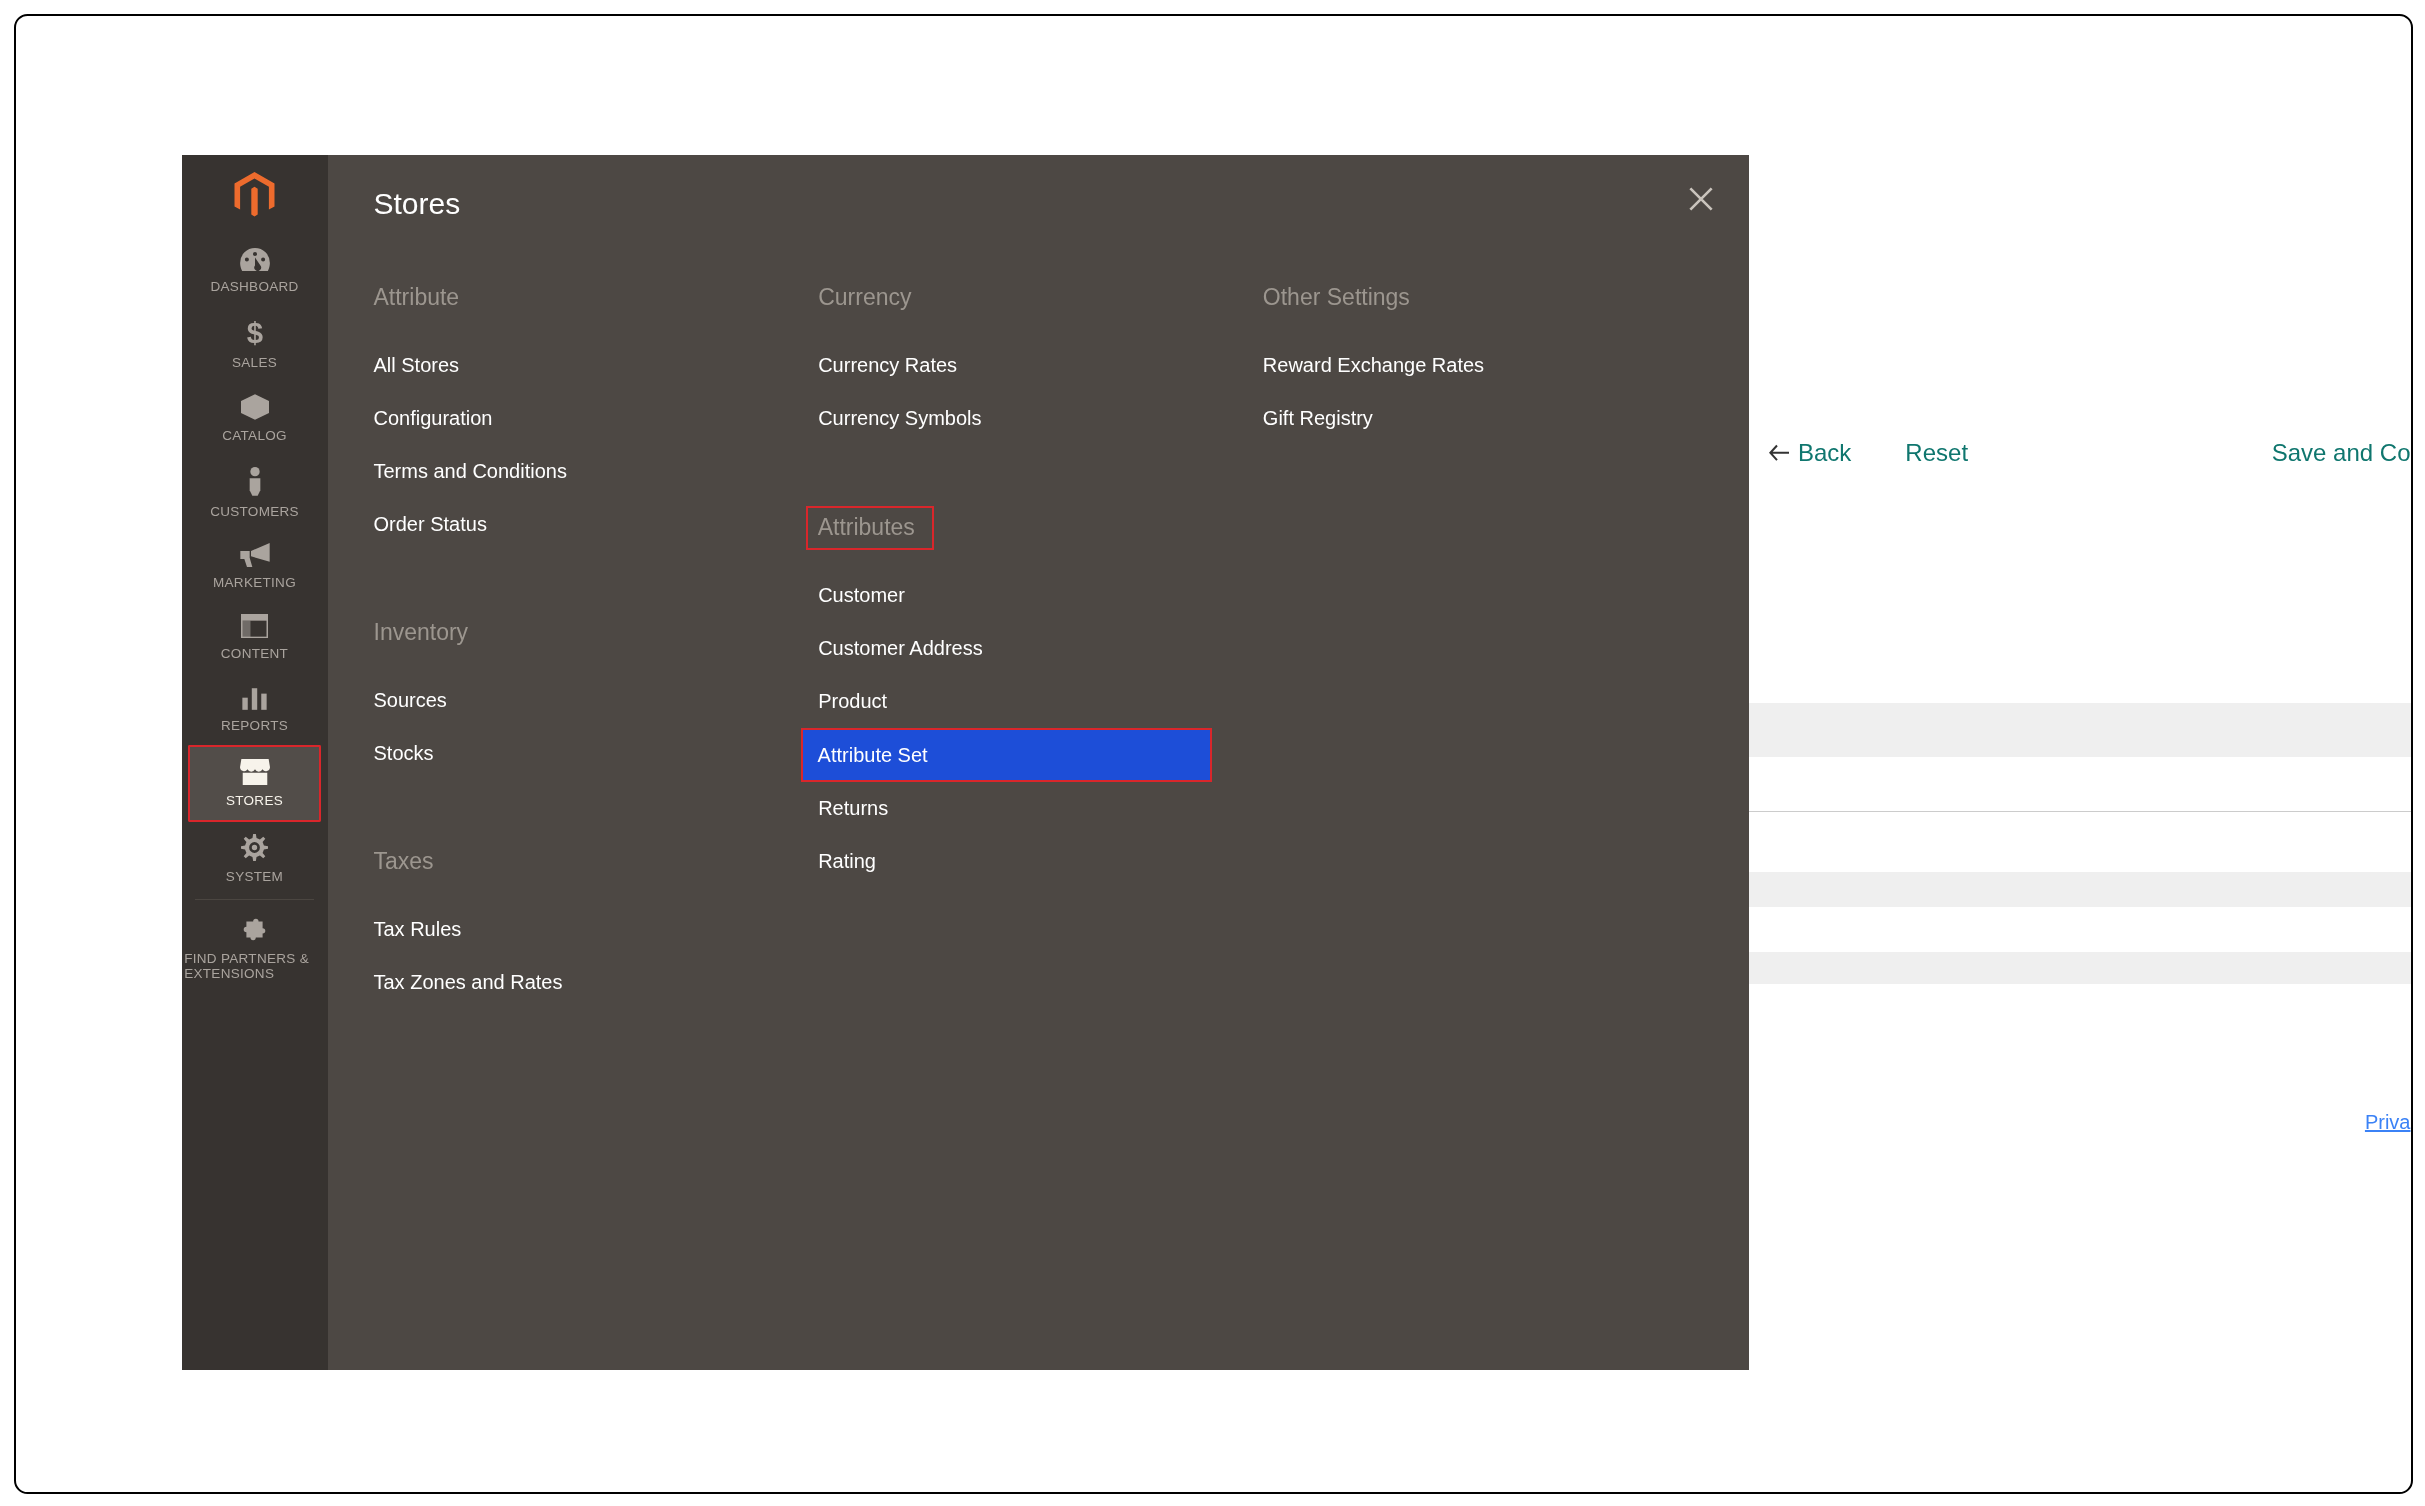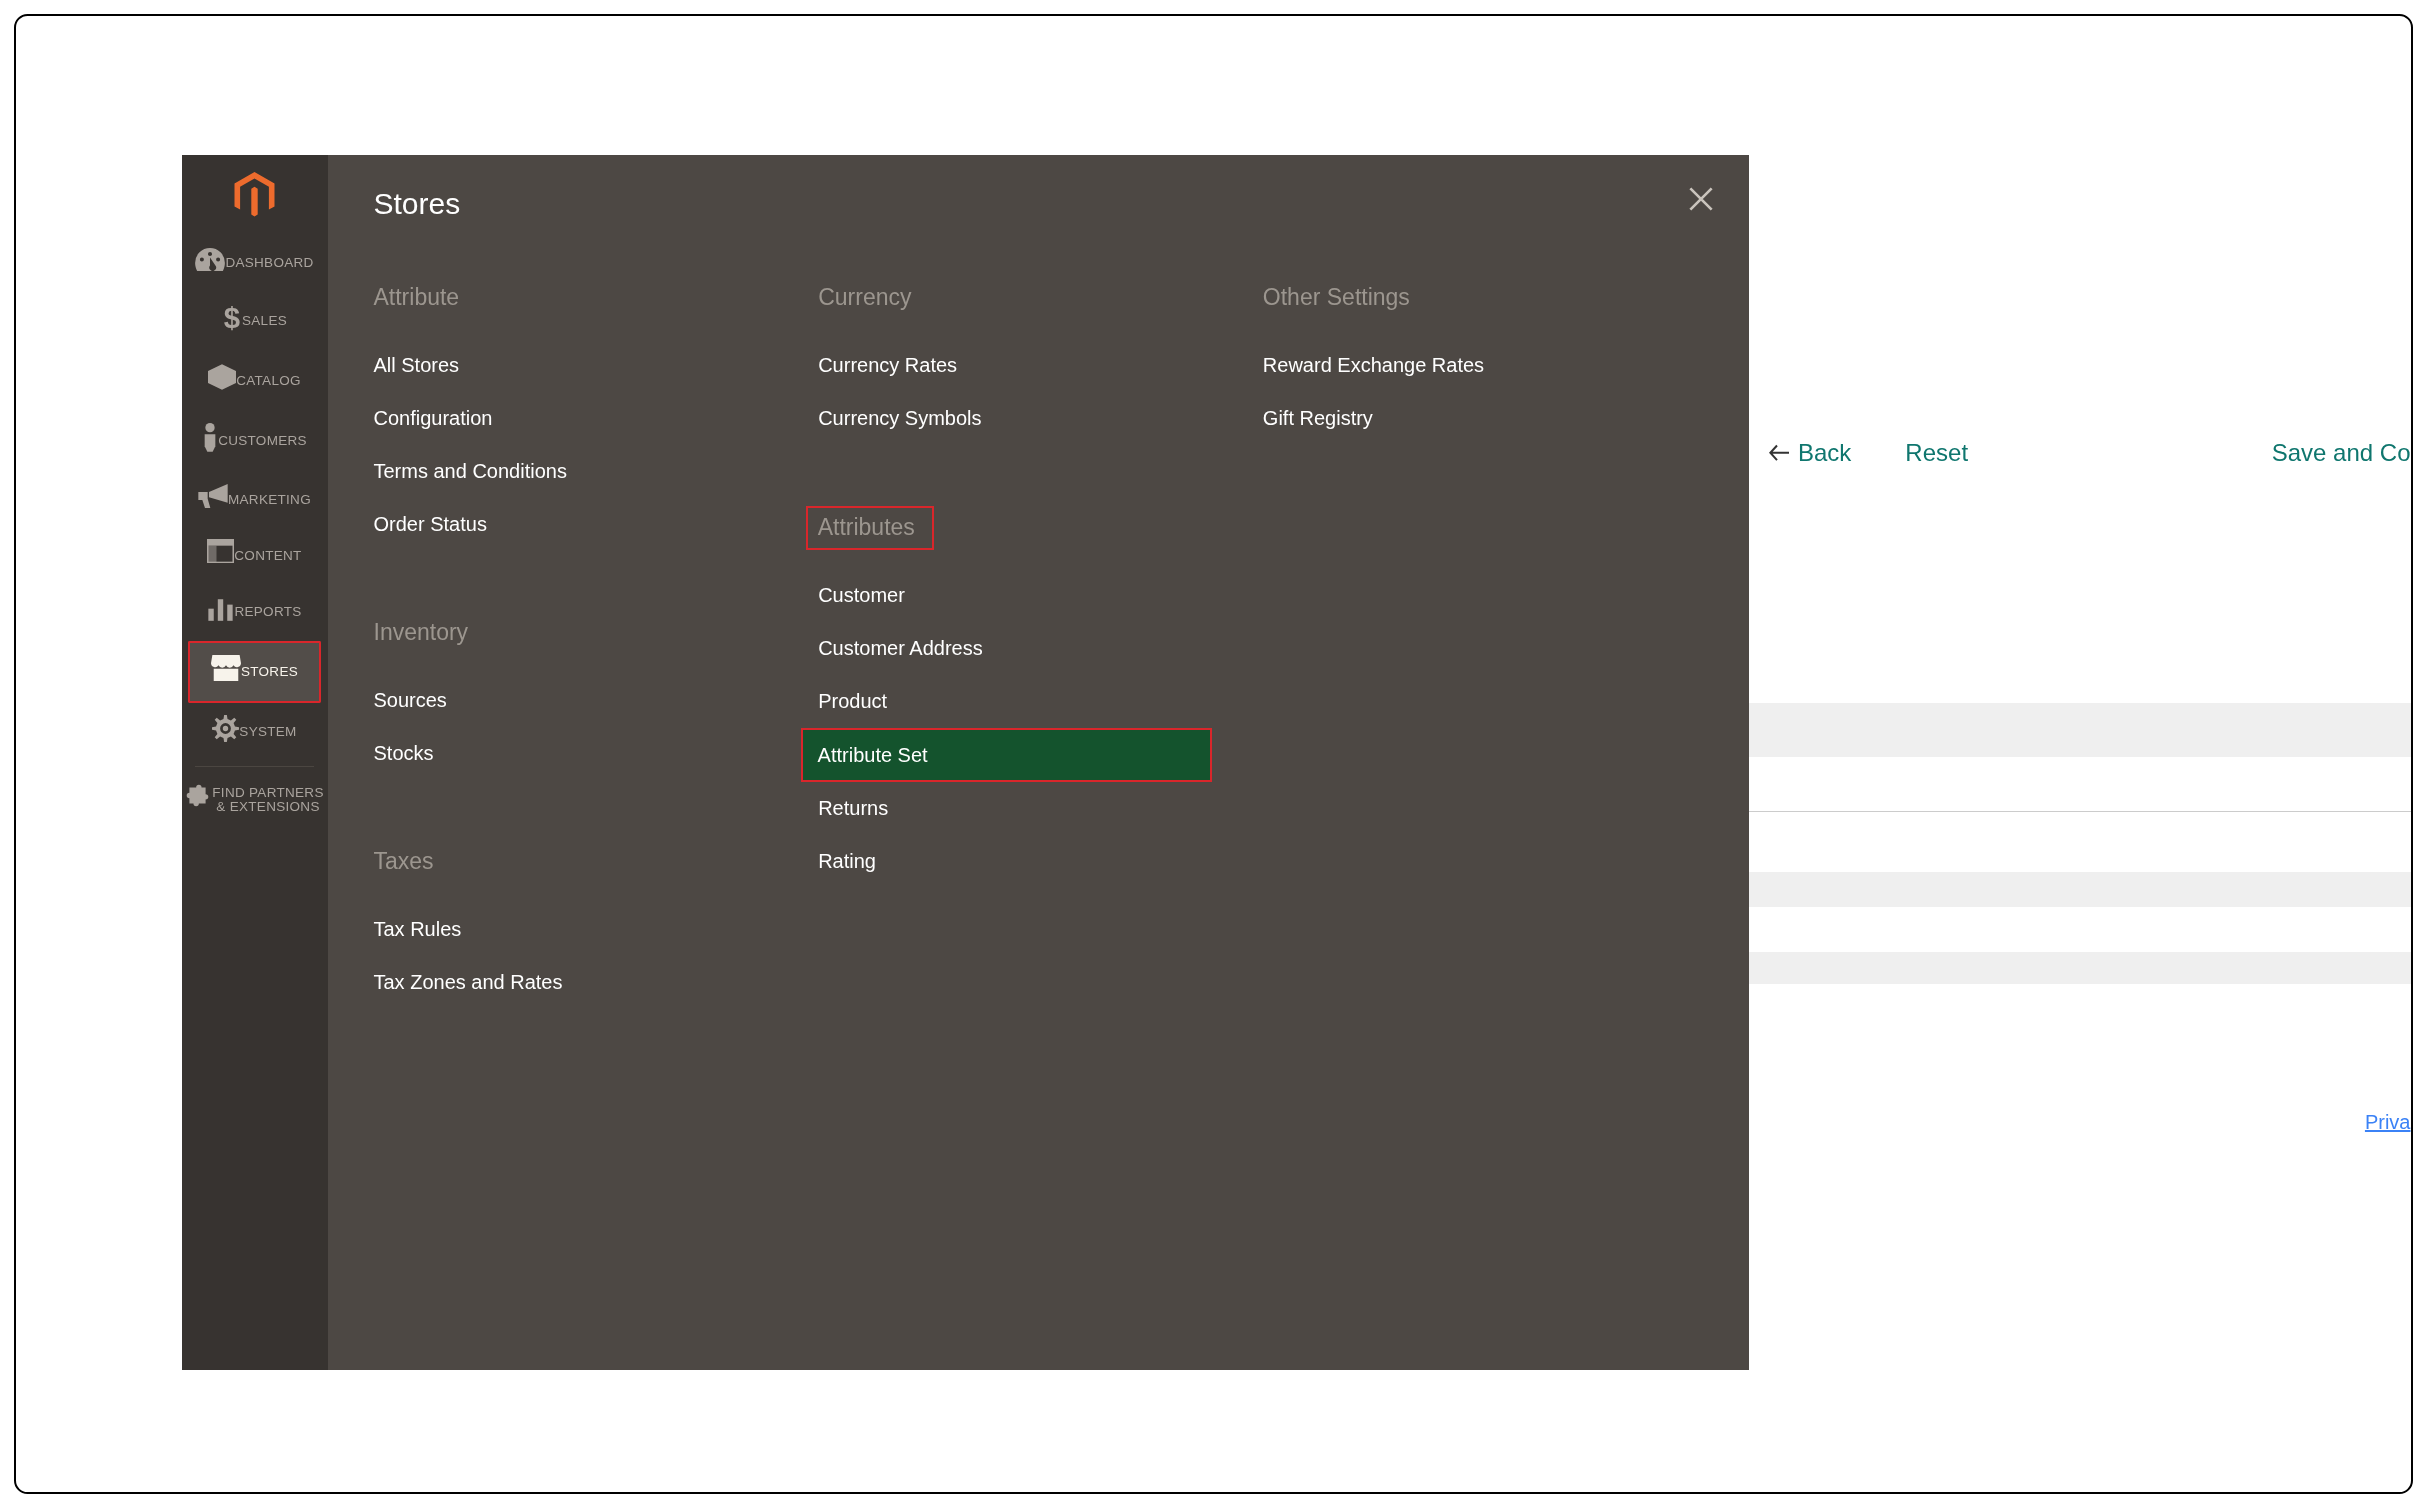--- a/index.html
+++ b/index.html
@@ -43,26 +43,26 @@
   }
   .nav-logo {
     height: 81px;
     display: flex;
     align-items: center;
     justify-content: center;
   }
   .nav-logo svg { width: 41px; height: 46px; }
   .nav-item {
     display: flex;
-    flex-direction: row;
+    flex-direction: column;
     align-items: center;
     justify-content: center;
     padding: 12px 2.7px 10.8px 2.7px;
     color: #aaa49e;
-    text-align: center;
+    text-align: left;
     cursor: pointer;
   }
   .nav-item.active {
     background: #524d49;
     color: #f7f3eb;
   }
   .nav-item .nav-icon {
     font-size: 28px;
     line-height: 1;
     margin-bottom: 4px;
@@ -154,21 +154,21 @@
   .red-box .section-heading-inner {
     font-size: 23px;
     color: #9c968f;
   }
   .red-box-link {
     border: 2.7px solid #d9262b;
     display: block;
     padding: 13.5px 15px;
     margin-left: -17.6px;
     width: 411px;
-    background: #14532d;
+    background: #1d4ed8;
     font-size: 20px;
     color: #fff;
     cursor: pointer;
   }
 
   
   .main-content {
     position: absolute;
     left: 1567px;
     right: 0;

